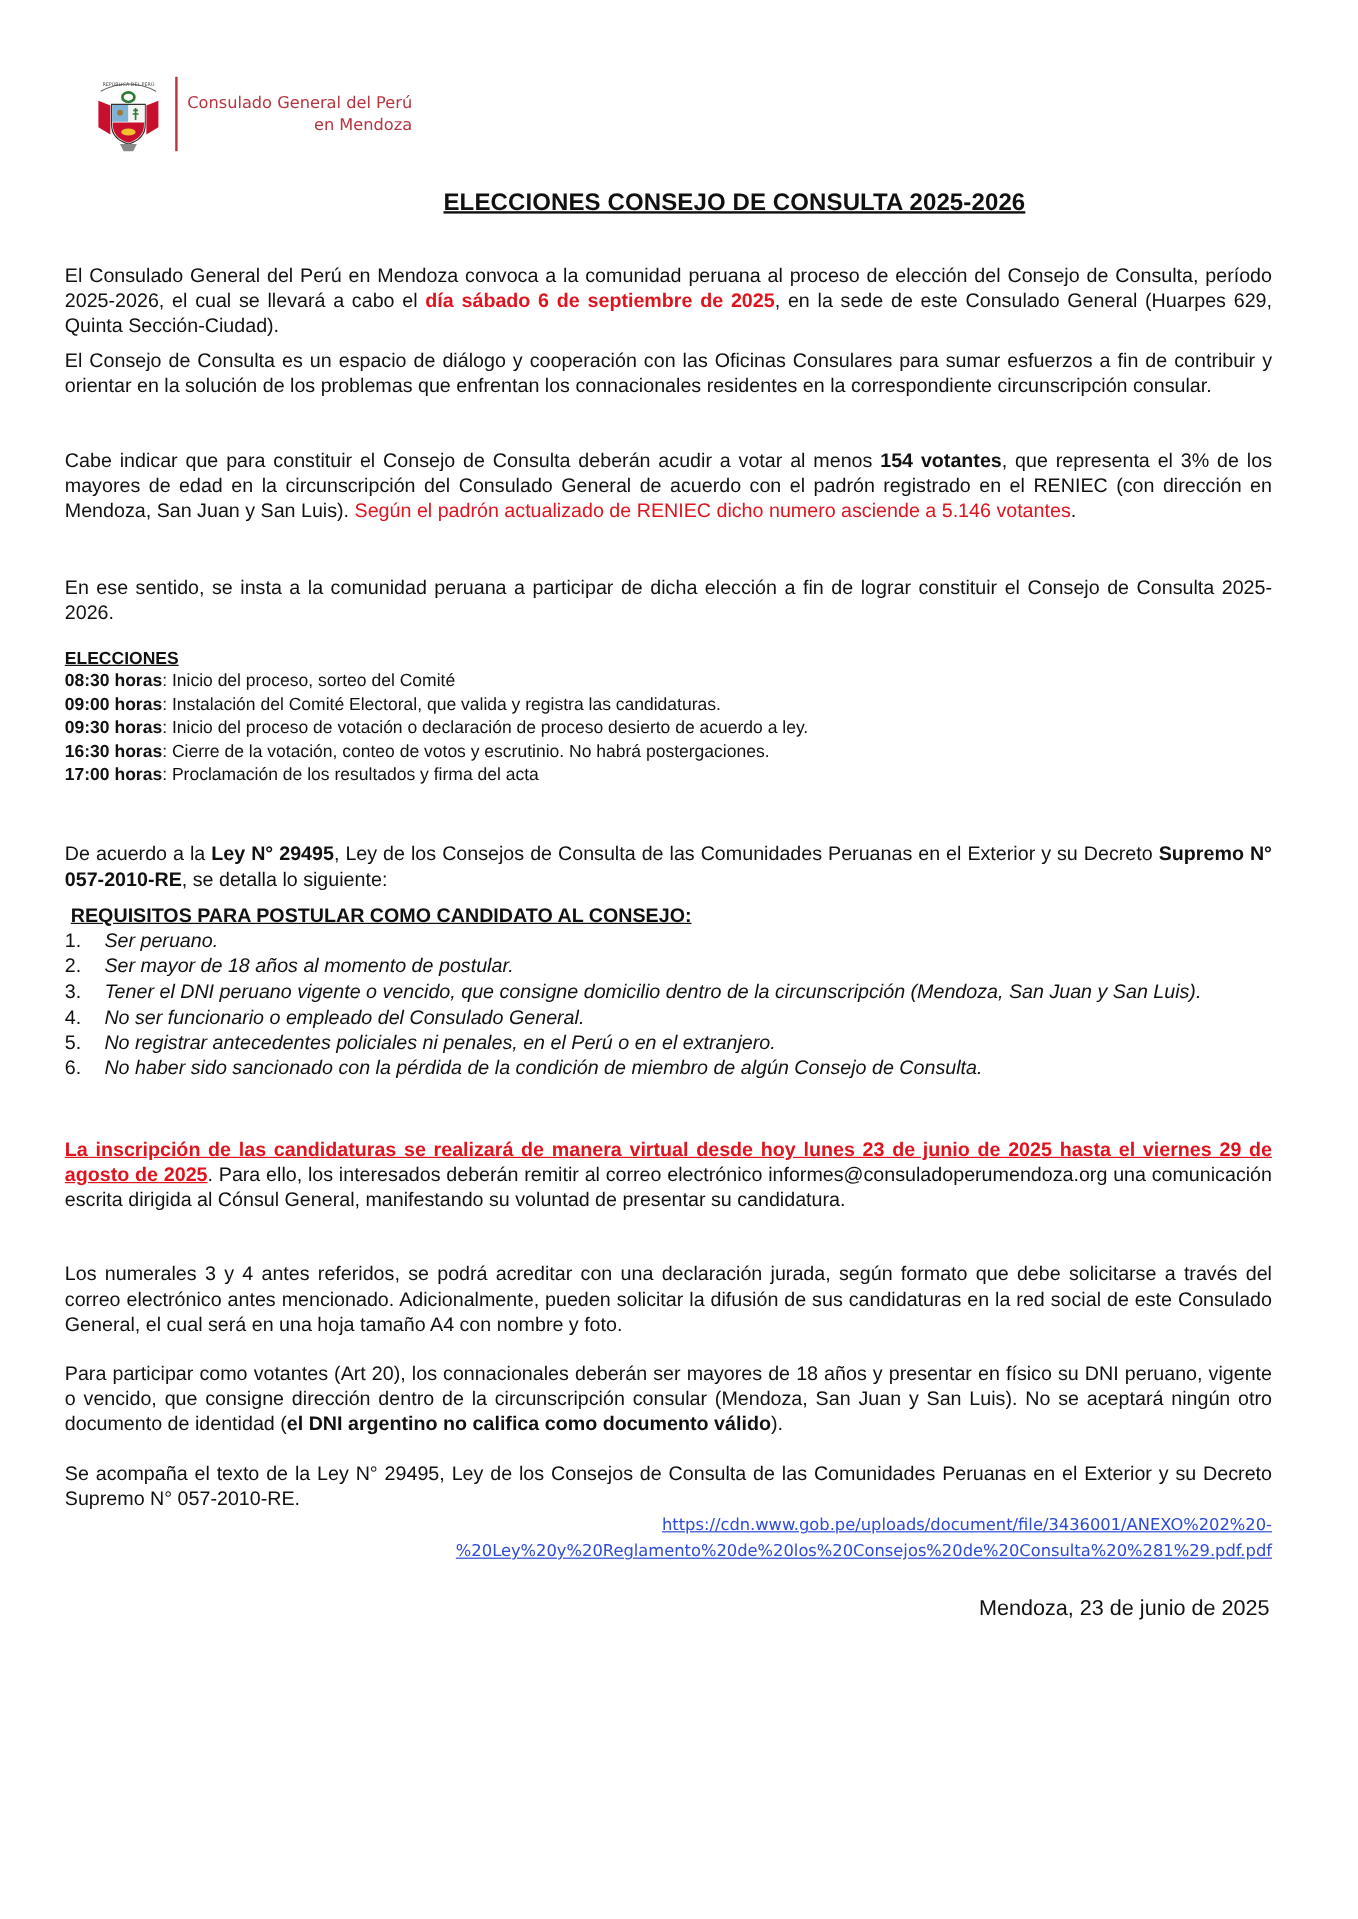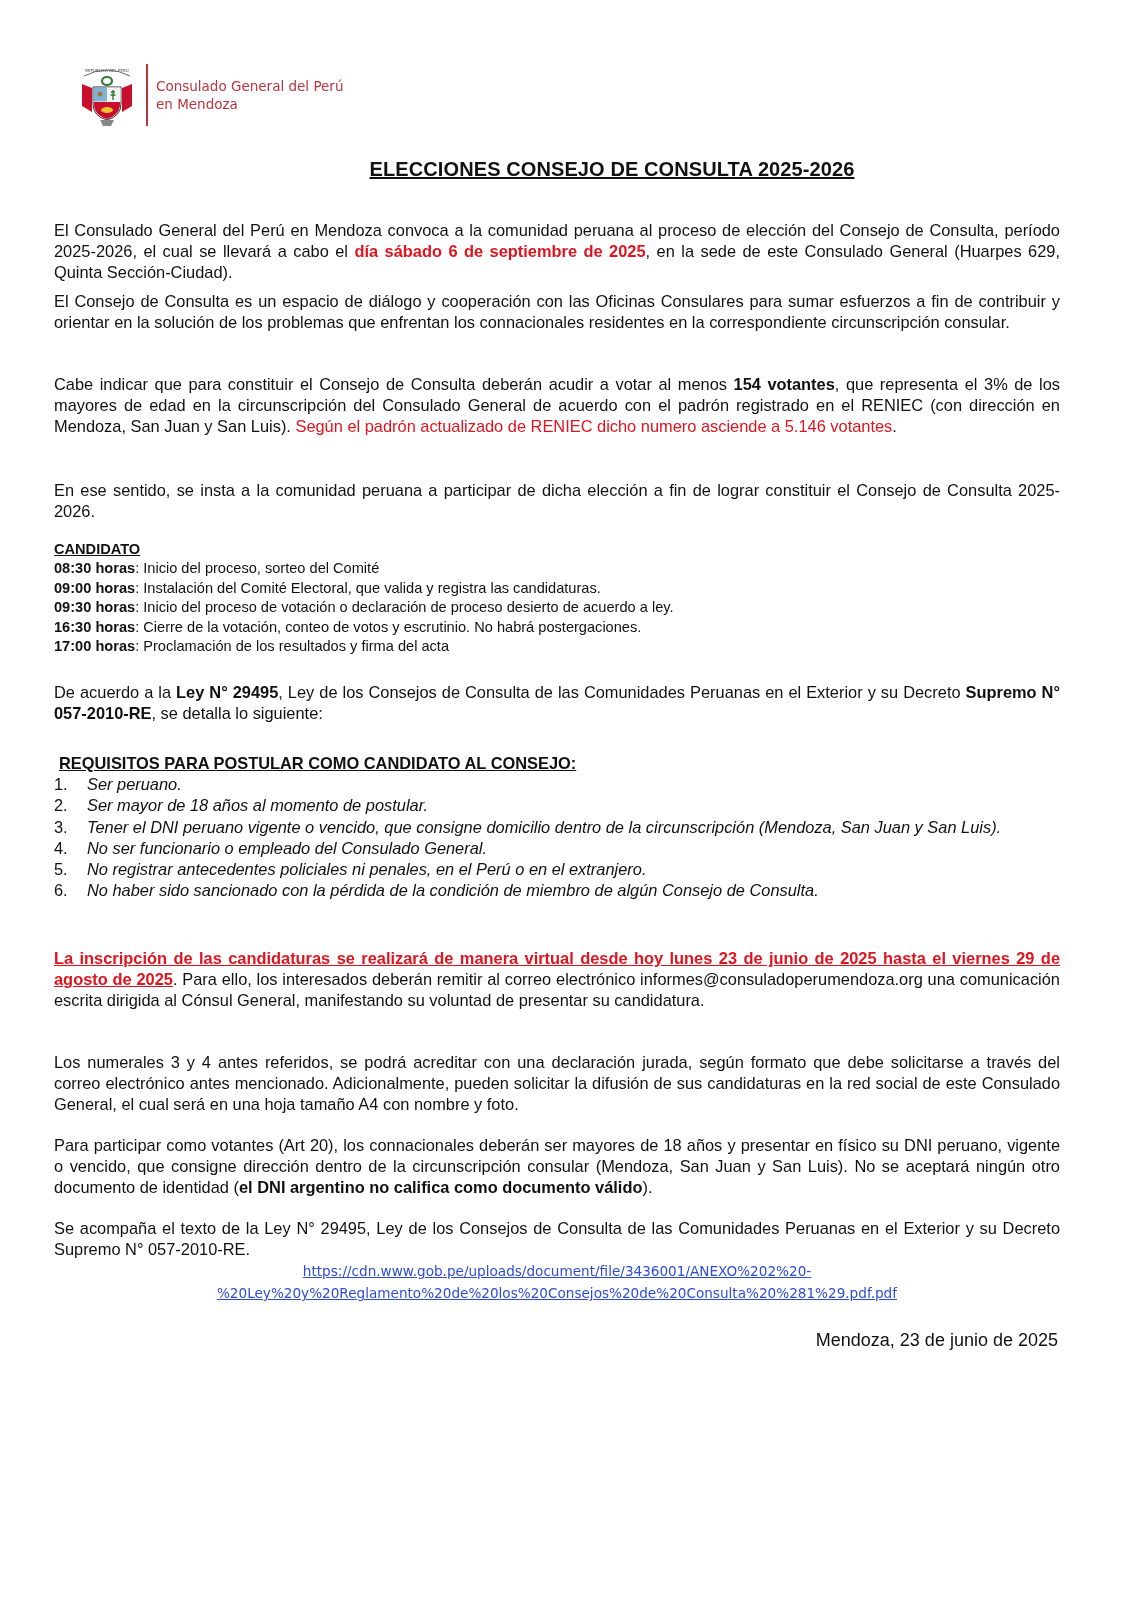--- a/index.html
+++ b/index.html
@@ -3,21 +3,21 @@
 <meta charset="utf-8">
 <style>
   html, body { margin: 0; padding: 0; background: #ffffff; }
   body {
     width: 1132px; height: 1599px; position: relative; overflow: hidden;
     font-family: "Liberation Sans", sans-serif; color: #111111;
   }
   .page { position: absolute; left: 0; top: 0; width: 1132px; height: 1599px; }
 
   
-  .letterhead { position: absolute; left: 78px; top: 60px; height: 70px; display: flex; align-items: center; }
+  .letterhead { position: absolute; left: 78px; top: 60px; height: 70px; display: flex; align-items: center; text-align: right; }
   .crest { width: 58px; height: 66px; position: relative; }
   .crest svg { width: 58px; height: 66px; display: block; }
   .lh-divider { width: 2px; height: 62px; background: #b8343f; margin-left: 10px; margin-right: 8px; }
   .lh-text { font-family: "DejaVu Sans", sans-serif; font-size: 13.5px; line-height: 18px; color: #b8343f; }
 
   .title {
     position: absolute; top: 158px; left: 0; width: 1224px; text-align: center;
     font-weight: bold; font-size: 20px; text-decoration: underline; color: #111;
     letter-spacing: 0.1px;
   }
@@ -30,38 +30,38 @@
 
   .p1 { top: 220px; }
   .p2 { top: 291px; }
   .p3 { top: 374px; }
   .p4 { top: 480px; }
 
   .dev { position: absolute; left: 54px; top: 540px; font-size: 14.6px; line-height: 19.4px; }
   .dev .h { font-weight: bold; text-decoration: underline; }
   .dev .row .t { font-weight: bold; }
 
-  .p5 { top: 682px; }
+  .p5 { top: 702px; }
 
   .req { position: absolute; left: 54px; width: 1006px; top: 737px; font-size: 16.4px; line-height: 21.2px; margin-top: 16px; }
   .req .h { font-weight: bold; text-decoration: underline; margin-left: 5px; }
   .req ol { margin: 0; padding: 0; list-style: none; }
   .req li { display: flex; }
   .req li .n { width: 33px; flex: 0 0 33px; }
   .req li .tx { flex: 1; text-align: justify; font-style: italic; }
 
   .p6 { top: 948px; }
   .p6 p { text-align: justify; }
   .p7 { top: 1052px; }
   .p8 { top: 1135px; }
   .p9 { top: 1218px; }
 
   .link {
     font-family: "DejaVu Sans", sans-serif; font-size: 13.6px; line-height: 22px;
-    color: #2e4bd6; text-decoration: underline; display: block; text-align: center;
+    color: #2e4bd6; text-decoration: underline; display: block; text-align: right;
   }
   .signature { position: absolute; top: 1330px; right: 74px; font-size: 18px; color: #111; text-align: center; }
 </style>
 </head>
 <body>
 
 <div class="page">
 
   <div class="letterhead">
     <div class="crest">
@@ -100,21 +100,21 @@
 
   <div class="body p3">
     <p><span>Cabe indicar que para constituir el Consejo de Consulta deberán acudir a votar al menos </span><span class="b">154 votantes</span><span>, que representa el 3% de los mayores de edad en la circunscripción del Consulado General de acuerdo con el padrón registrado en el RENIEC (con dirección en Mendoza, San Juan y San Luis). </span><span class="red">Según el padrón actualizado de RENIEC dicho numero asciende a 5.146 votantes</span><span>.</span></p>
   </div>
 
   <div class="body p4">
     <p>En ese sentido, se insta a la comunidad peruana a participar de dicha elección a fin de lograr constituir el Consejo de Consulta 2025-2026.</p>
   </div>
 
   <div class="dev">
-    <div class="h">CANDIDATO</div>
+    <div class="h">ELECCIONES</div>
     <div class="row"><span class="t">08:30 horas</span><span>: Inicio del proceso, sorteo del Comité</span></div>
     <div class="row"><span class="t">09:00 horas</span><span>: Instalación del Comité Electoral, que valida y registra las candidaturas.</span></div>
     <div class="row"><span class="t">09:30 horas</span><span>: Inicio del proceso de votación o declaración de proceso desierto de acuerdo a ley.</span></div>
     <div class="row"><span class="t">16:30 horas</span><span>: Cierre de la votación, conteo de votos y escrutinio. No habrá postergaciones.</span></div>
     <div class="row"><span class="t">17:00 horas</span><span>: Proclamación de los resultados y firma del acta</span></div>
   </div>
 
   <div class="body p5">
     <p><span>De acuerdo a la </span><span class="b">Ley N° 29495</span><span>, Ley de los Consejos de Consulta de las Comunidades Peruanas en el Exterior y su Decreto </span><span class="b">Supremo N° 057-2010-RE</span><span>, se detalla lo siguiente:</span></p>
   </div>

